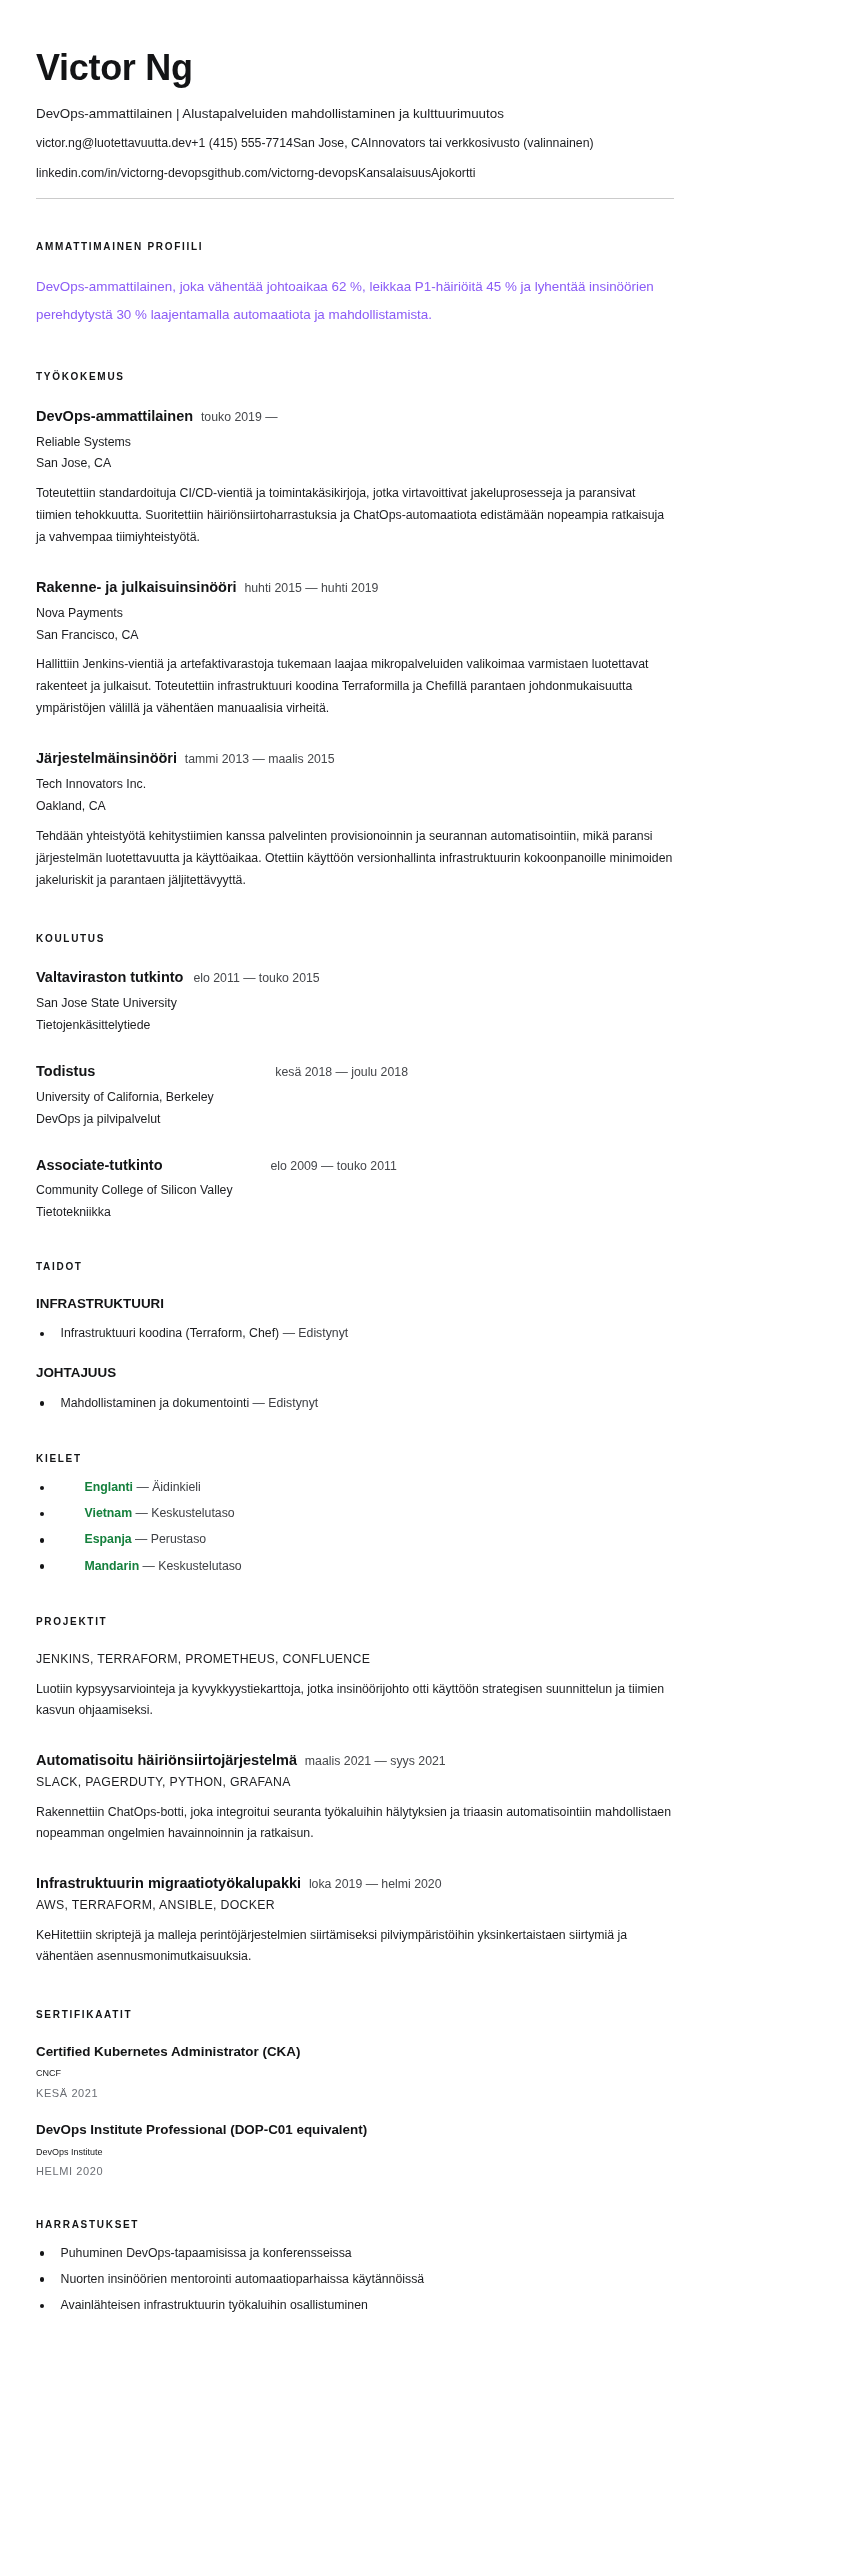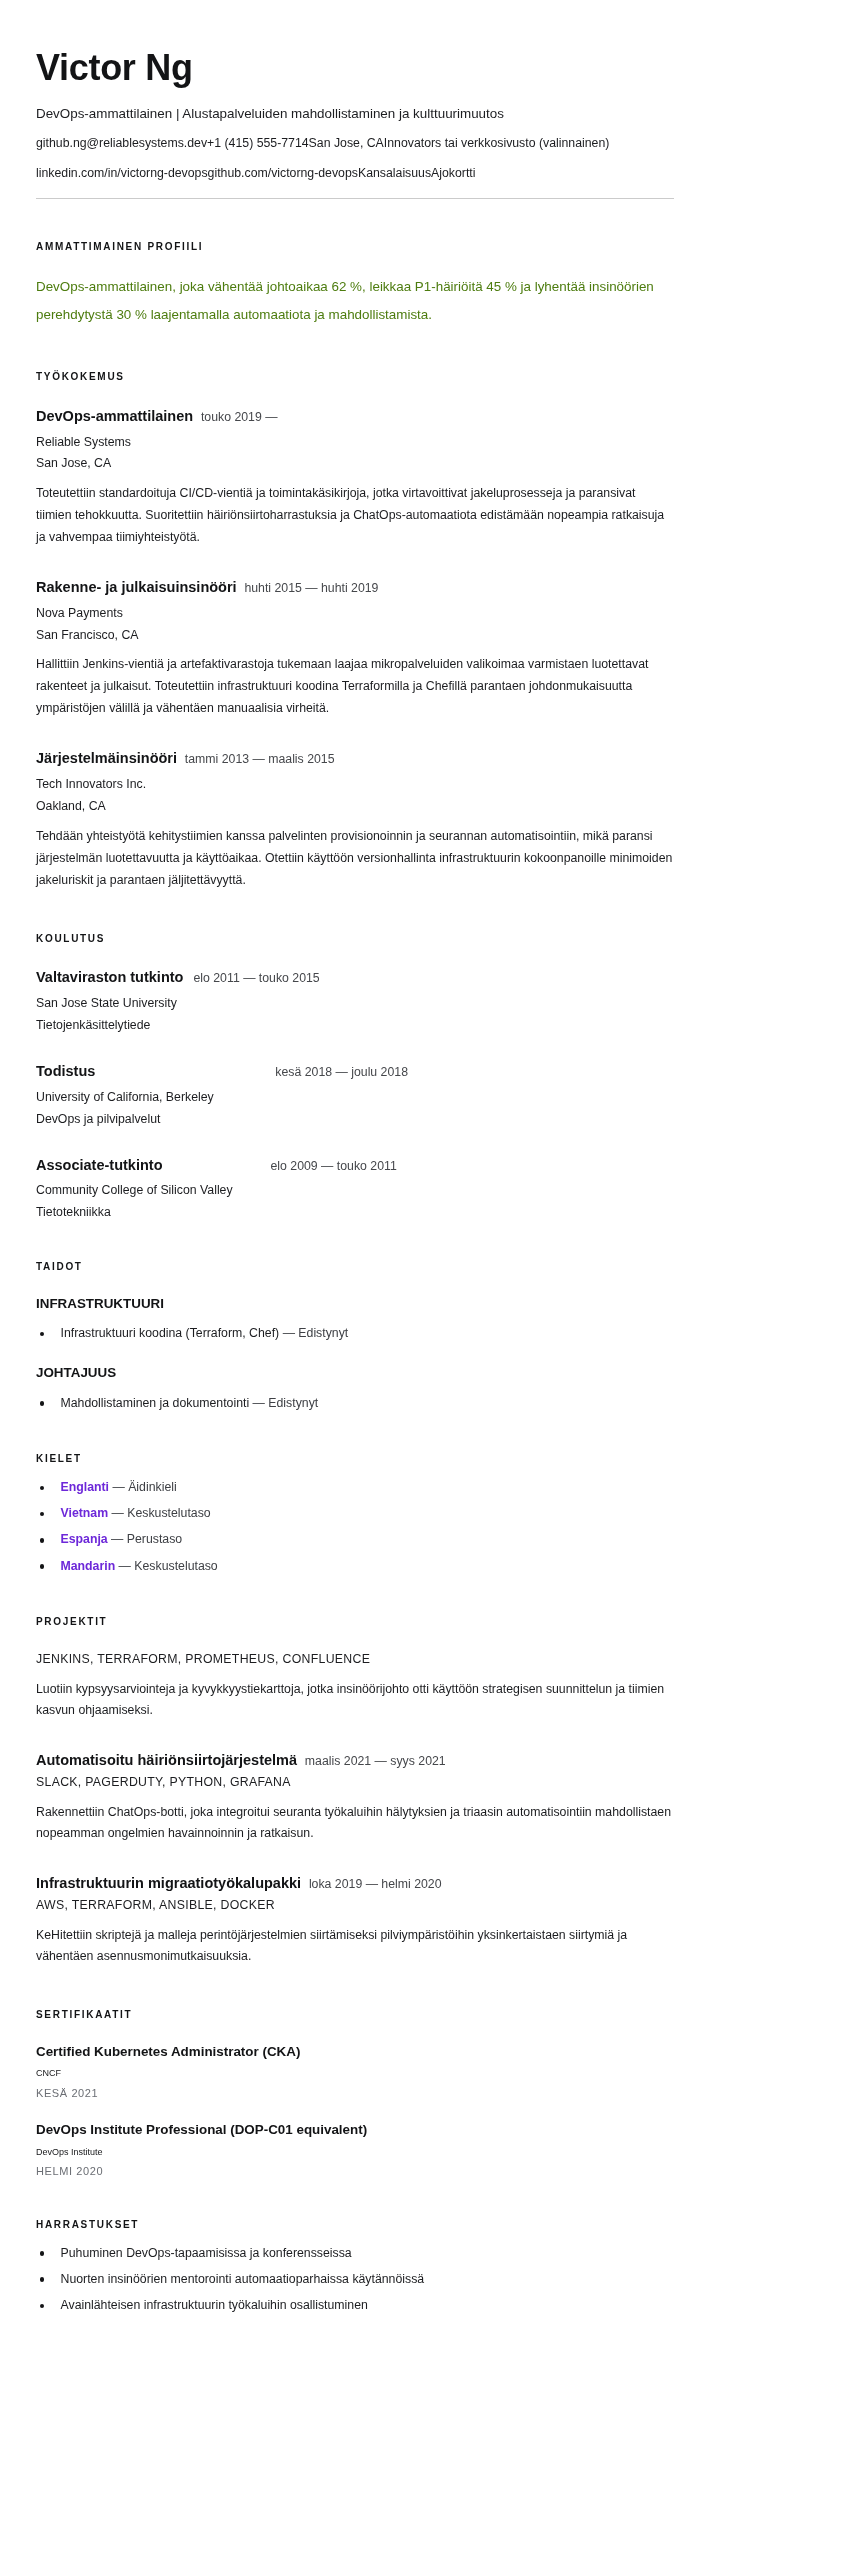--- a/index.html
+++ b/index.html
@@ -54,21 +54,21 @@
     color: #131416;
     text-transform: uppercase;
   }
 
   
   .profile-text {
     margin-top: 21px;
     font-size: 13.4px;
     line-height: 28px;
     max-width: 798px;
-    color: #4d7c0f;
+    color: #8b5cf6;
   }
 
   
   .entry { margin-top: 24.5px; }
   .entry + .entry { margin-top: 30px; }
   .entry-title-row {
     font-size: 14.5px;
     font-weight: 700;
     color: #131416;
     line-height: 1.25;
@@ -117,21 +117,21 @@
   ul.bullet-list li::before {
     content: "";
     position: absolute;
     left: 3.9px;
     top: 5.6px;
     width: 4.5px;
     height: 4.5px;
     border-radius: 50%;
     background: #131416;
   }
-  .lang-name { font-weight: 600; color: #6d28d9; }
+  .lang-name { font-weight: 600; color: #15803d; margin-left: 24px; }
   .list-sep { color: #3e4045; }
   .skill-level, .lang-level { color: #3e4045; }
 
   
   .project-tags {
     margin-top: 6px;
     font-size: 11.7px;
     letter-spacing: 0.3px;
     color: #4a4c52;
     text-transform: uppercase;
@@ -151,21 +151,21 @@
 </style>
 </head>
 <body>
 
 <main class="page">
 
   <header>
     <h1 class="name">Victor Ng</h1>
     <p class="tagline">DevOps-ammattilainen | Alustapalveluiden mahdollistaminen ja kulttuurimuutos</p>
 
-    <p class="contact-row"><span>github.ng@reliablesystems.dev</span><span>+1 (415) 555-7714</span><span>San Jose, CA</span><span>Innovators tai verkkosivusto (valinnainen)</span></p>
+    <p class="contact-row"><span>victor.ng@luotettavuutta.dev</span><span>+1 (415) 555-7714</span><span>San Jose, CA</span><span>Innovators tai verkkosivusto (valinnainen)</span></p>
 
     <p class="contact-row"><span>linkedin.com/in/victorng-devops</span><span>github.com/victorng-devops</span><span>Kansalaisuus</span><span>Ajokortti</span></p>
 
     <hr class="header-divider">
   </header>
 
   <section>
     <h2 class="section-heading">AMMATTIMAINEN PROFIILI</h2>
     <p class="profile-text">DevOps-ammattilainen, joka vähentää johtoaikaa 62 %, leikkaa P1-häiriöitä 45 % ja lyhentää insinöörien perehdytystä 30 % laajentamalla automaatiota ja mahdollistamista.</p>
   </section>

